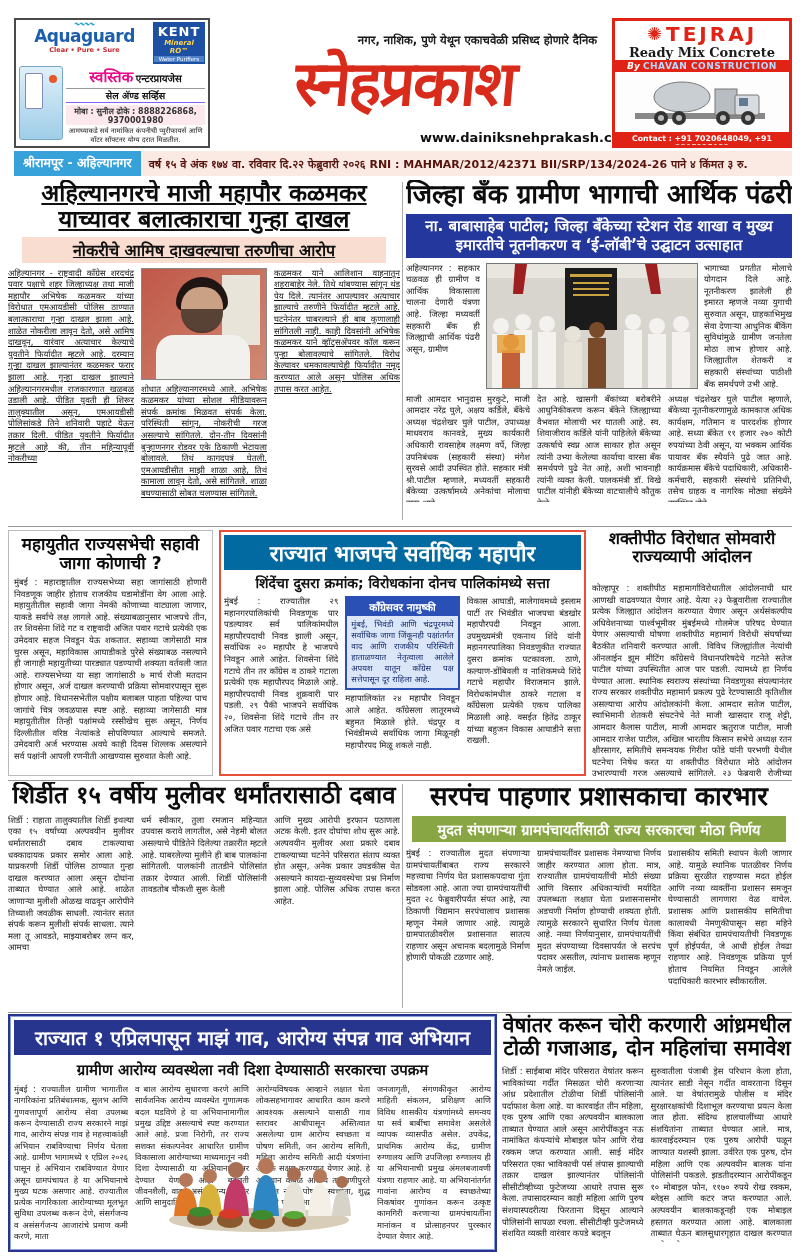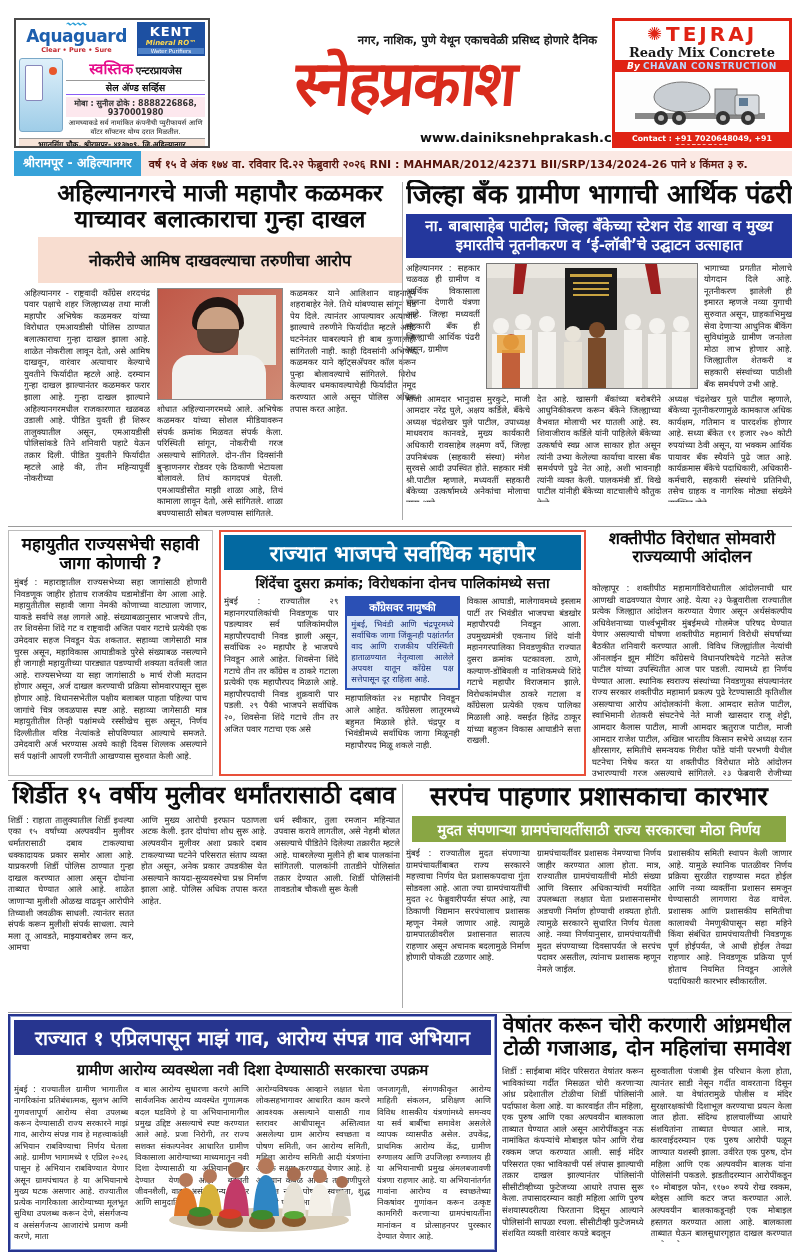--- a/index.html
+++ b/index.html
@@ -7,21 +7,21 @@
   .page { position:relative; width:800px; height:1260px; background:#fff; margin:0 auto; overflow:hidden; color:#111; }
 
   
   .masthead { position:absolute; top:0; left:0; width:800px; height:148px; }
   .ad-left { position:absolute; left:14px; top:18px; width:196px; height:130px; border:2px solid #4a4a4a; background:#fff; padding:2px 3px; font-size:8px; overflow:hidden; }
   .aq-row { display:flex; gap:3px; align-items:stretch; }
   .aq-brand { flex:1; text-align:center; }
   .aq-name { color:#1d5fae; font-size:17px; font-weight:bold; letter-spacing:-0.5px; }
   .aq-wave { color:#2a9fd8; font-size:10px; line-height:4px; }
   .aq-tag { color:#c2272d; font-size:6.5px; font-weight:bold; }
-  .kent-box { width:68px; background:#1d50a2; color:#fff; text-align:center; padding:2px 1px; }
+  .kent-box { width:52px; background:#1d50a2; color:#fff; text-align:center; padding:2px 1px; }
   .kent-name { font-size:13px; font-weight:bold; letter-spacing:1px; }
   .kent-sub { color:#ffd84d; font-size:7px; font-style:italic; font-weight:bold; }
   .kent-sub2 { background:#4f82c8; font-size:5.5px; margin-top:1px; }
   .aq-main { display:flex; gap:3px; margin-top:2px; }
   .purifier { width:44px; height:74px; background:linear-gradient(180deg,#dff0fa,#9fcde8); border:1px solid #7aa8c8; border-radius:3px; position:relative; flex:none; }
   .purifier:before { content:""; position:absolute; left:5px; top:6px; width:16px; height:34px; background:#fff; border:1px solid #88b; border-radius:2px; }
   .purifier:after { content:""; position:absolute; right:5px; top:8px; width:8px; height:8px; background:#e8562a; border-radius:50%; }
   .aq-texts { flex:1; text-align:center; }
   .sw-name { color:#e60b8b; font-size:15px; font-weight:bold; display:inline; }
   .sw-ent { font-size:10px; font-weight:bold; display:inline; }
@@ -52,23 +52,23 @@
 
   
   .divider-h { position:absolute; left:8px; width:784px; border-top:1px solid #9a9a9a; }
   .divider-v { position:absolute; border-left:1px solid #aaa; }
   .headline { font-weight:800; color:#0c0c0c; text-align:center; line-height:1.12; }
   .bodytext { font-size:8.4px; line-height:1.38; text-align:justify; color:#1c1c1c; overflow:hidden; }
   .cols { display:flex; gap:7px; }
   .cols > div { flex:1; }
 
   
-  .art-kalamkar { position:absolute; left:24px; top:180px; width:392px; height:344px; overflow:hidden; }
+  .art-kalamkar { position:absolute; left:8px; top:180px; width:392px; height:344px; overflow:hidden;text-decoration:underline; }
   .hl-kalamkar { font-size:23.5px; }
-  .subhead-pink { background:#f8ddd0; font-size:16px; font-weight:bold; text-align:center; margin:4px 14px 5px 14px; padding:12px 0; }
+  .subhead-pink { background:#f8ddd0; font-size:16px; font-weight:bold; text-align:center; margin:4px 14px 5px 14px; padding:2px 0; }
   .photo-man { width:100%; height:112px; background:linear-gradient(135deg,#c05848,#d08a74); position:relative; overflow:hidden; margin-bottom:4px; border:1px solid #888; }
   .photo-man .win { position:absolute; right:6px; top:6px; width:38px; height:70px; background:#e8e4da; }
   .photo-man .hair { position:absolute; left:34px; top:8px; width:52px; height:34px; background:#201512; border-radius:26px 26px 8px 8px; }
   .photo-man .face { position:absolute; left:39px; top:18px; width:42px; height:44px; background:#caa184; border-radius:45%; }
   .photo-man .beard { position:absolute; left:39px; top:40px; width:42px; height:24px; background:#3a2a22; border-radius:0 0 20px 20px; opacity:.8; }
   .photo-man .shirt { position:absolute; left:14px; top:66px; width:94px; height:46px; background:#f2f1ee; border-radius:18px 18px 0 0; }
 
   .art-bank { position:absolute; left:406px; top:180px; width:386px; height:344px; overflow:hidden; }
   .hl-bank { font-size:26px; white-space:nowrap; }
   .subhead-blue { background:#24379d; color:#fff; font-size:15px; font-weight:bold; text-align:center; margin:5px 0 5px 0; padding:3px 6px; line-height:1.25; }
@@ -284,22 +284,22 @@
     <div class="headline hl-shakti">शक्तीपीठ विरोधात सोमवारी राज्यव्यापी आंदोलन</div>
     <div class="bodytext" style="height:200px;">कोल्हापूर : शक्तीपीठ महामार्गाविरोधातील आंदोलनाची धार आणखी वाढवण्यात येणार आहे. येत्या २३ फेब्रुवारीला राज्यातील प्रत्येक जिल्ह्यात आंदोलन करण्यात येणार असून अर्थसंकल्पीय अधिवेशनाच्या पार्श्वभूमीवर मुंबईमध्ये गोलमेज परिषद घेण्यात येणार असल्याची घोषणा शक्तीपीठ महामार्ग विरोधी संघर्षाच्या बैठकीत शनिवारी करण्यात आली. विविध जिल्ह्यांतील नेत्यांची ऑनलाईन झूम मीटिंग काँग्रेसचे विधानपरिषदेचे गटनेते सतेज पाटील यांच्या उपस्थितीत आज पार पडली. त्यामध्ये हा निर्णय घेण्यात आला. स्थानिक स्वराज्य संस्थांच्या निवडणुका संपल्यानंतर राज्य सरकार शक्तीपीठ महामार्ग प्रकल्प पुढे रेटण्यासाठी कृतिशील असल्याचा आरोप आंदोलकांनी केला. आमदार सतेज पाटील, स्वाभिमानी शेतकरी संघटनेचे नेते माजी खासदार राजू शेट्टी, आमदार कैलास पाटील, माजी आमदार ऋतुराज पाटील, माजी आमदार राजेश पाटील, अखिल भारतीय किसान सभेचे अध्यक्ष रतन क्षीरसागर, समितीचे समन्वयक गिरीश फोंडे यांनी परभणी येथील घटनेचा निषेध करत या शक्तीपीठ विरोधात मोठे आंदोलन उभारण्याची गरज असल्याचे सांगितले. २३ फेब्रुवारी रोजीच्या आंदोलनाची दिशा त्यांनी यावेळी स्पष्ट केली.</div>
   </div>
 
   <div class="divider-h" style="top:780px;"></div>
 
   <div class="art-girl">
     <div class="headline hl-girl">शिर्डीत १५ वर्षीय मुलीवर धर्मांतरासाठी दबाव</div>
     <div class="cols" style="height:188px;">
       <div class="bodytext">शिर्डी : राहाता तालुक्यातील शिर्डी इथल्या एका १५ वर्षांच्या अल्पवयीन मुलीवर धर्मांतरासाठी दबाव टाकल्याचा धक्कादायक प्रकार समोर आला आहे. याप्रकरणी शिर्डी पोलिस ठाण्यात गुन्हा दाखल करण्यात आला असून दोघांना ताब्यात घेण्यात आले आहे. शाळेत जाणाऱ्या मुलीशी ओळख वाढवून आरोपीने तिच्याशी जवळीक साधली. त्यानंतर सतत संपर्क करून मुलीशी संपर्क साधला. त्याने मला तू आवडते, माझ्याबरोबर लग्न कर, आमचा</div>
+      <div class="bodytext">धर्म स्वीकार, तुला रमजान महिन्यात उपवास करावे लागतील, असे नेहमी बोलत असल्याचे पीडितेने दिलेल्या तक्रारीत म्हटले आहे. घाबरलेल्या मुलीने ही बाब पालकांना सांगितली. पालकांनी तातडीने पोलिसांत तक्रार देण्यात आली. शिर्डी पोलिसांनी तावडतोब चौकशी सुरू केली</div>
       <div class="bodytext">आणि मुख्य आरोपी इरफान पठाणला अटक केली. इतर दोघांचा शोध सुरू आहे. अल्पवयीन मुलीवर अशा प्रकारे दबाव टाकल्याच्या घटनेने परिसरात संताप व्यक्त होत असून, अनेक प्रकार उघडकीस येत असल्याने कायदा-सुव्यवस्थेचा प्रश्न निर्माण झाला आहे. पोलिस अधिक तपास करत आहेत.</div>
-      <div class="bodytext">धर्म स्वीकार, तुला रमजान महिन्यात उपवास करावे लागतील, असे नेहमी बोलत असल्याचे पीडितेने दिलेल्या तक्रारीत म्हटले आहे. घाबरलेल्या मुलीने ही बाब पालकांना सांगितली. पालकांनी तातडीने पोलिसांत तक्रार देण्यात आली. शिर्डी पोलिसांनी तावडतोब चौकशी सुरू केली</div>
     </div>
   </div>
 
   <div class="divider-v" style="left:402px; top:784px; height:224px;"></div>
 
   <div class="art-sarpanch">
     <div class="headline hl-sarpanch">सरपंच पाहणार प्रशासकाचा कारभार</div>
     <div class="subhead-green">मुदत संपणाऱ्या ग्रामपंचायतींसाठी राज्य सरकारचा मोठा निर्णय</div>
     <div class="cols" style="height:152px;">
       <div class="bodytext">मुंबई : राज्यातील मुदत संपणाऱ्या ग्रामपंचायतींबाबत राज्य सरकारने महत्त्वाचा निर्णय घेत प्रशासकपदाचा गुंता सोडवला आहे. आता ज्या ग्रामपंचायतींची मुदत २८ फेब्रुवारीपर्यंत संपत आहे, त्या ठिकाणी विद्यमान सरपंचालाच प्रशासक म्हणून नेमले जाणार आहे. त्यामुळे ग्रामपातळीवरील प्रशासनात सातत्य राहणार असून अचानक बदलामुळे निर्माण होणारी पोकळी टळणार आहे.</div>

